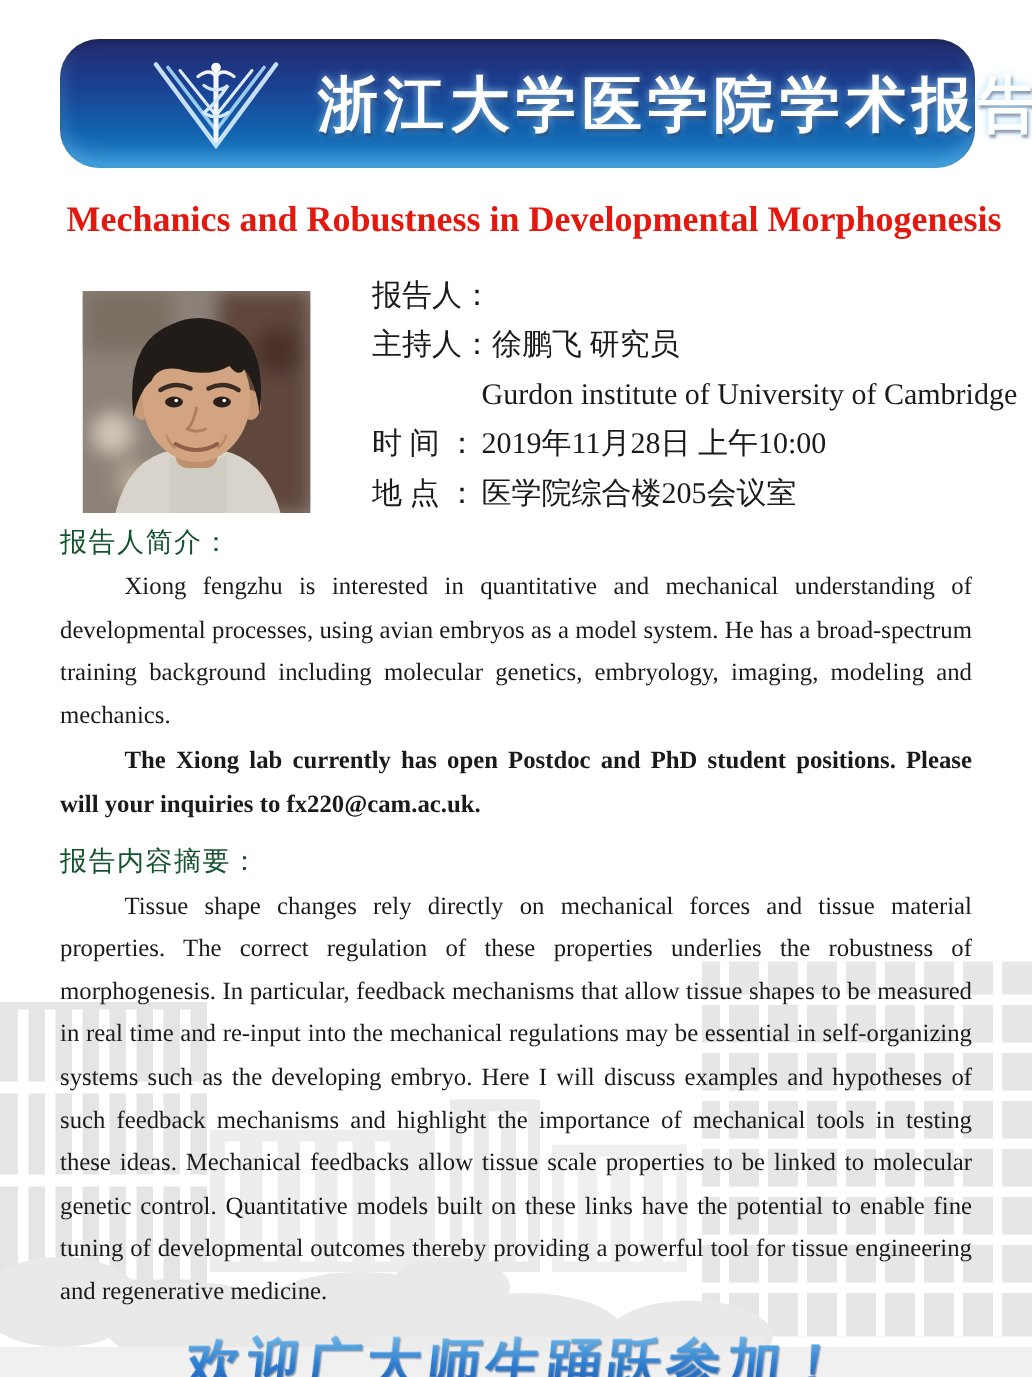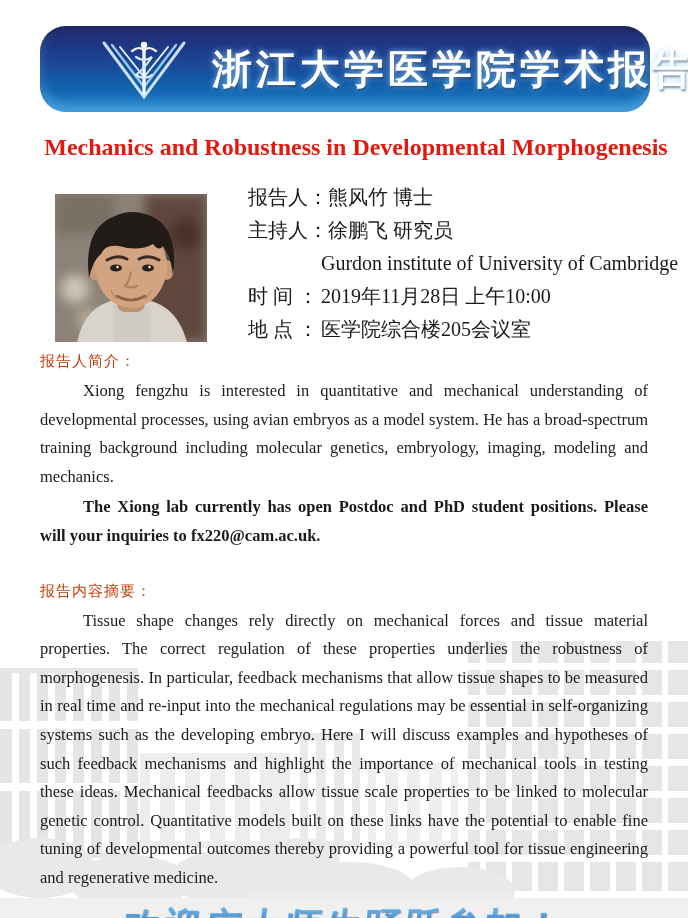--- a/index.html
+++ b/index.html
@@ -56,30 +56,30 @@
   }
   .info-row{display:flex;white-space:nowrap;margin-left:16px;}
   .info-label{display:inline-block;min-width:73px;}
   
   .column{
     position:absolute;left:40px;top:347px;width:608px;
     z-index:2;
   }
   .section-heading{
     font-family:"Liberation Sans", sans-serif;
-    font-size:15px;font-weight:500;letter-spacing:1px;
-    line-height:28px;margin:0;color:#c2410c;
+    font-size:18px;font-weight:500;letter-spacing:1px;
+    line-height:28px;margin:0;color:#14532d;
   }
   .para{
     margin:2px 0 0 0;
     font-size:16.5px;line-height:28.6px;
     text-align:justify;text-indent:43px;
   }
   .para-bold{font-weight:bold;}
-  .abstract-heading{margin-top:26px;}
+  .abstract-heading{margin-top:9px;}
   
   .welcome{
     margin-top:9px;text-align:center;
     font-family:"Liberation Sans", sans-serif;
     font-weight:bold;font-size:37px;letter-spacing:3px;
     color:#2b7ac6;
     transform:skewX(-6deg);
     text-indent:0;
   }
   @supports (-webkit-background-clip: text) {
@@ -224,21 +224,20 @@
     <path d="M76,78 Q74,88 70,92 Q76,95 82,92" stroke="#b0805e" stroke-width="2" fill="none" stroke-linecap="round"></path>
 
     <path d="M62,102 Q76,110 90,102" stroke="#8f5f49" stroke-width="2.6" fill="none" stroke-linecap="round"></path>
     <path d="M56,96 Q58,102 62,105" stroke="#b98a66" stroke-width="1.6" fill="none"></path>
     <path d="M96,96 Q94,102 90,105" stroke="#b98a66" stroke-width="1.6" fill="none"></path>
   </svg>
 
   <div class="info">
     <div class="info-row">
       <span class="info-label">报告人：</span>
-      <span>熊风竹 博士</span>
     </div>
     <div class="info-row">
       <span class="info-label">主持人：</span>
       <span>徐鹏飞 研究员</span>
     </div>
     <div class="info-row">
       <span class="info-label"></span>
       <span>Gurdon institute of University of Cambridge</span>
     </div>
     <div class="info-row">

